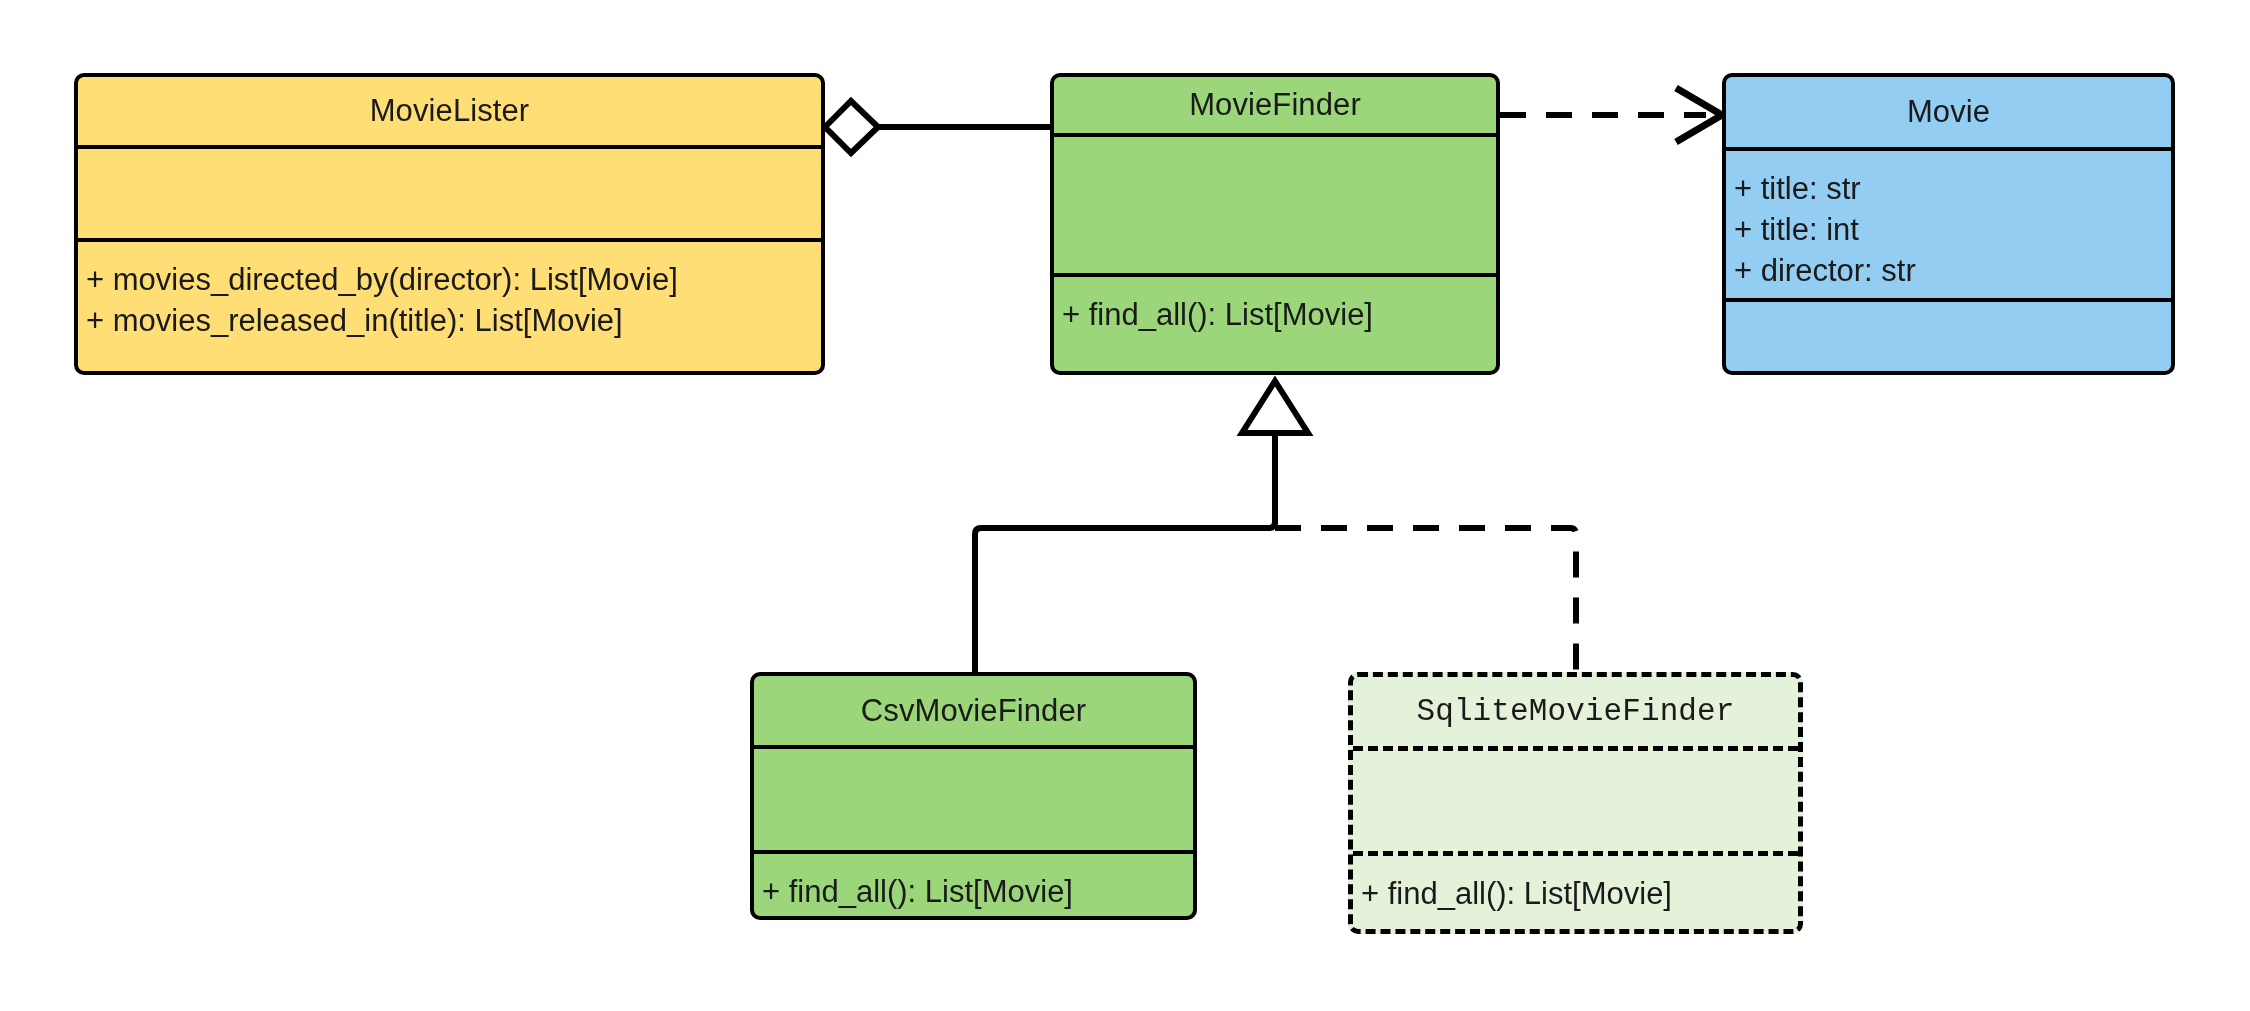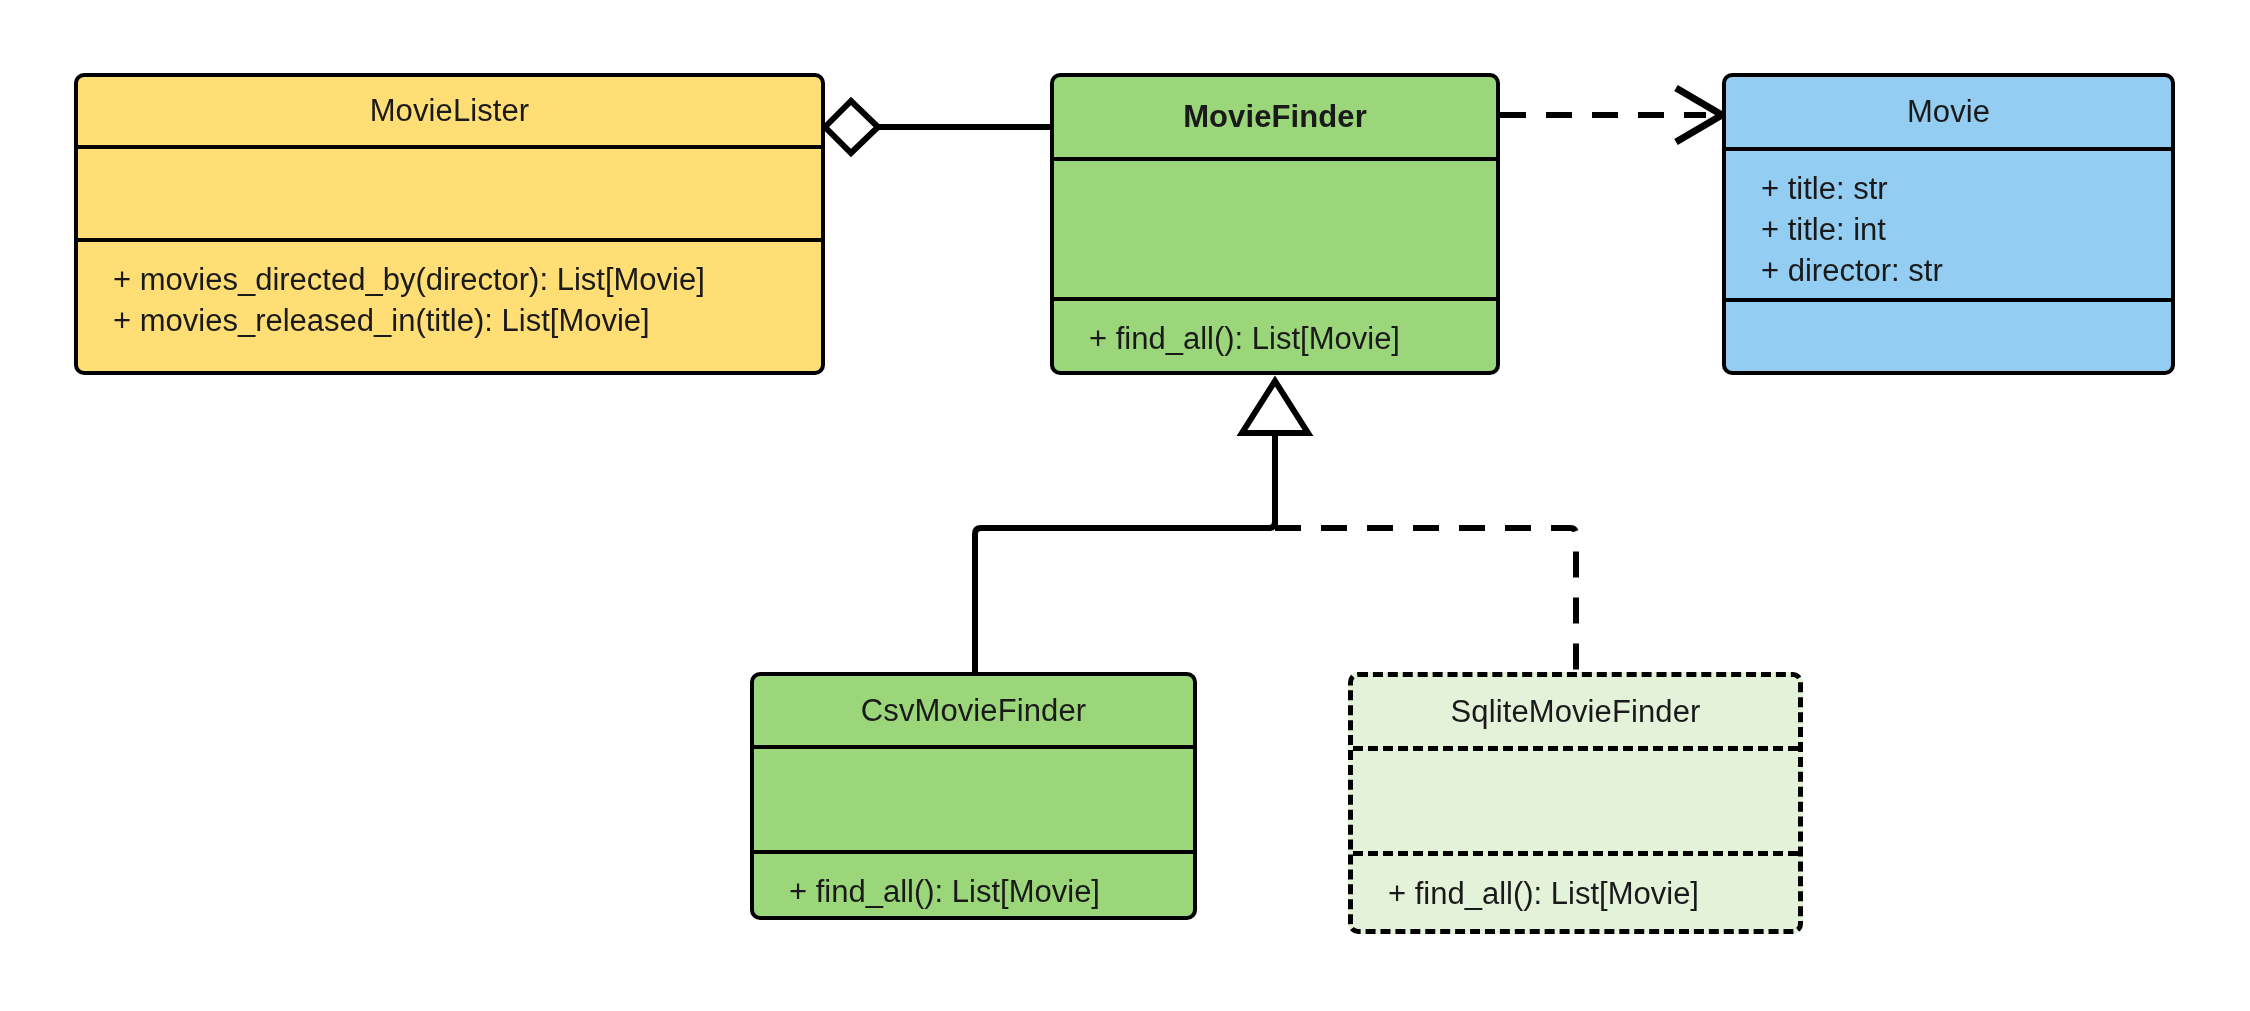--- a/index.html
+++ b/index.html
@@ -53,21 +53,21 @@
   }
   .cmp-title {
     display: flex;
     align-items: center;
     justify-content: center;
     font-size: 31px;
     color: #1a1a1a;
     letter-spacing: 0.1px;
   }
   .cmp-lines {
-    padding: 18px 20px 0 35px;
+    padding: 18px 20px 0 8px;
   }
   .member {
     font-size: 31px;
     color: #1a1a1a;
     line-height: 1.32;
     white-space: nowrap;
   }
   .cmp-empty {
     min-height: 10px;
   }
@@ -78,35 +78,35 @@
   #class-movie            { left: 1722px; top: 73px;  width: 453px; height: 302px; background: #93CDF2; justify-content: space-between; }
   #class-csvmoviefinder   { left: 750px;  top: 672px; width: 447px; height: 248px; background: #9BD77A; }
   #class-sqlitemoviefinder{ left: 1348px; top: 672px; width: 455px; height: 262px; background: #E4F2DA; }
 
   
   #class-movielister .c-title  { height: 68px; }
   #class-movielister .c-attrs  { height: 93px; }
   #class-movielister .c-ops    { flex: 1; }
 
   
-  #class-moviefinder .c-title  { height: 80px; font-weight: bold; }
+  #class-moviefinder .c-title  { height: 56px; }
   #class-moviefinder .c-attrs  { height: 140px; }
   #class-moviefinder .c-ops    { flex: 1; }
 
   
   #class-movie .c-title  { height: 70px; }
   #class-movie .c-attrs  { height: 151px; }
   #class-movie .c-ops    { flex: 1; }
 
   
   #class-csvmoviefinder .c-title { height: 69px; }
   #class-csvmoviefinder .c-attrs { height: 105px; }
   #class-csvmoviefinder .c-ops   { flex: 1; }
 
-  #class-sqlitemoviefinder .c-title { height: 69px; }
+  #class-sqlitemoviefinder .c-title { height: 69px; font-family: Liberation Mono, monospace; }
   #class-sqlitemoviefinder .c-attrs { height: 105px; }
   #class-sqlitemoviefinder .c-ops   { flex: 1; }
 </style>
 </head>
 <body>
 
 <div id="canvas">
 
   <svg id="edges" viewBox="0 0 2250 1011" xmlns="http://www.w3.org/2000/svg">
 

